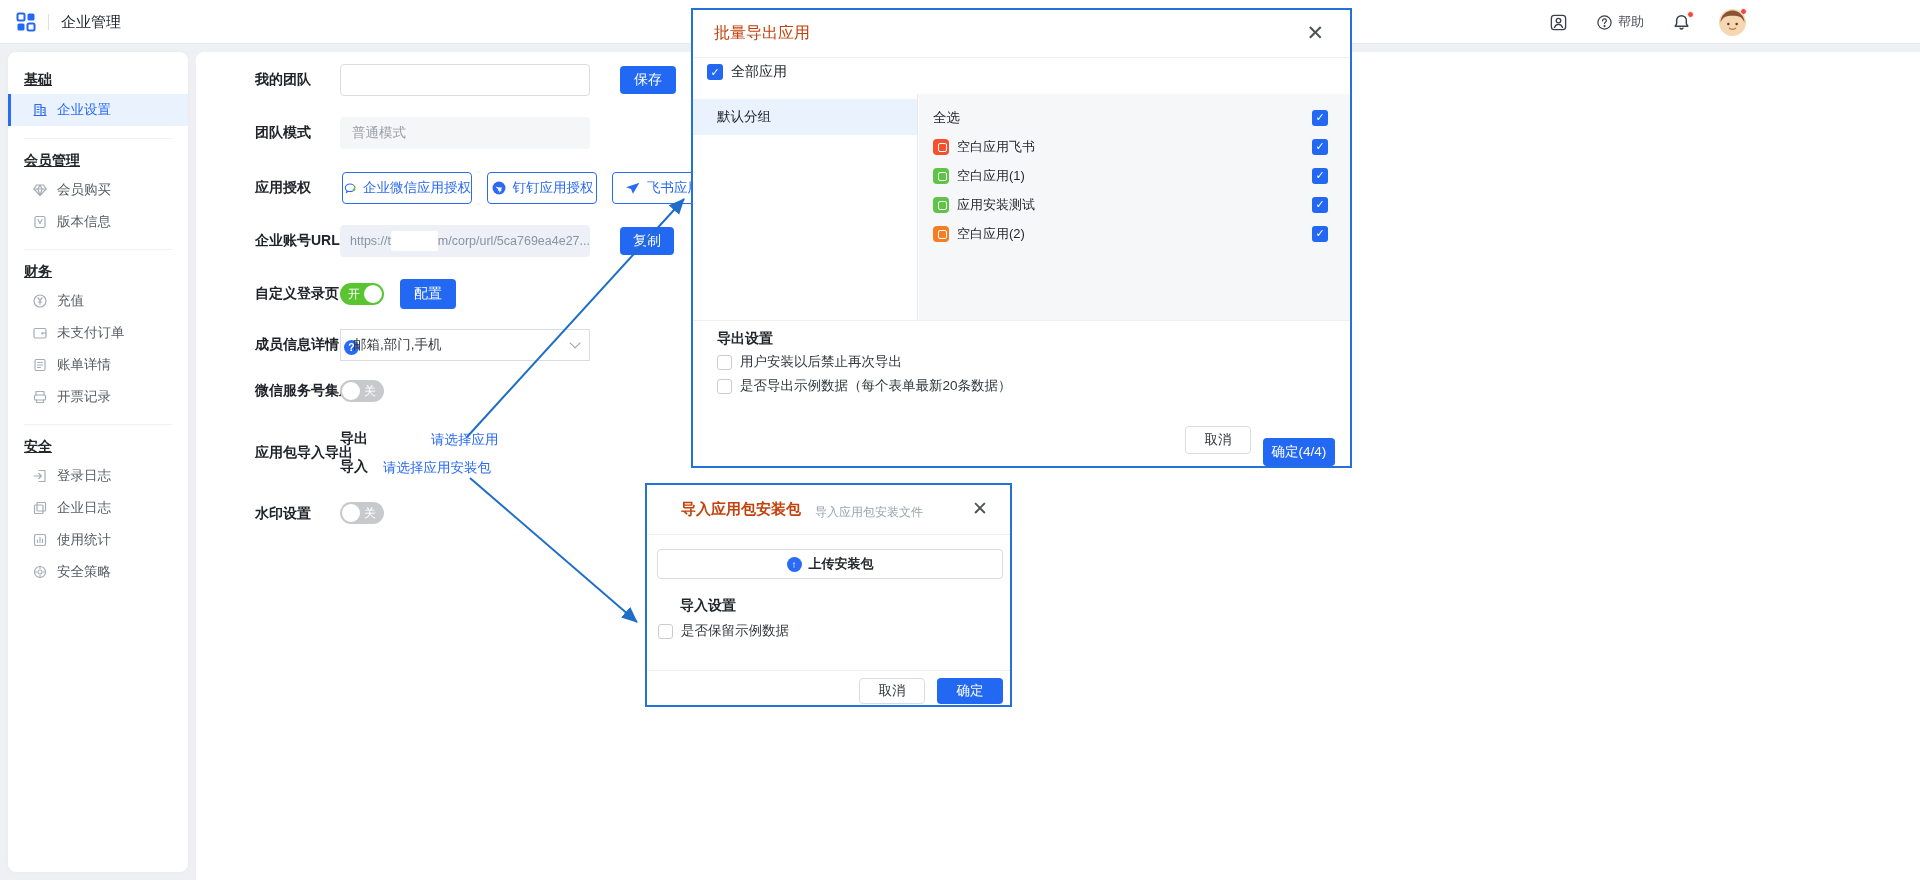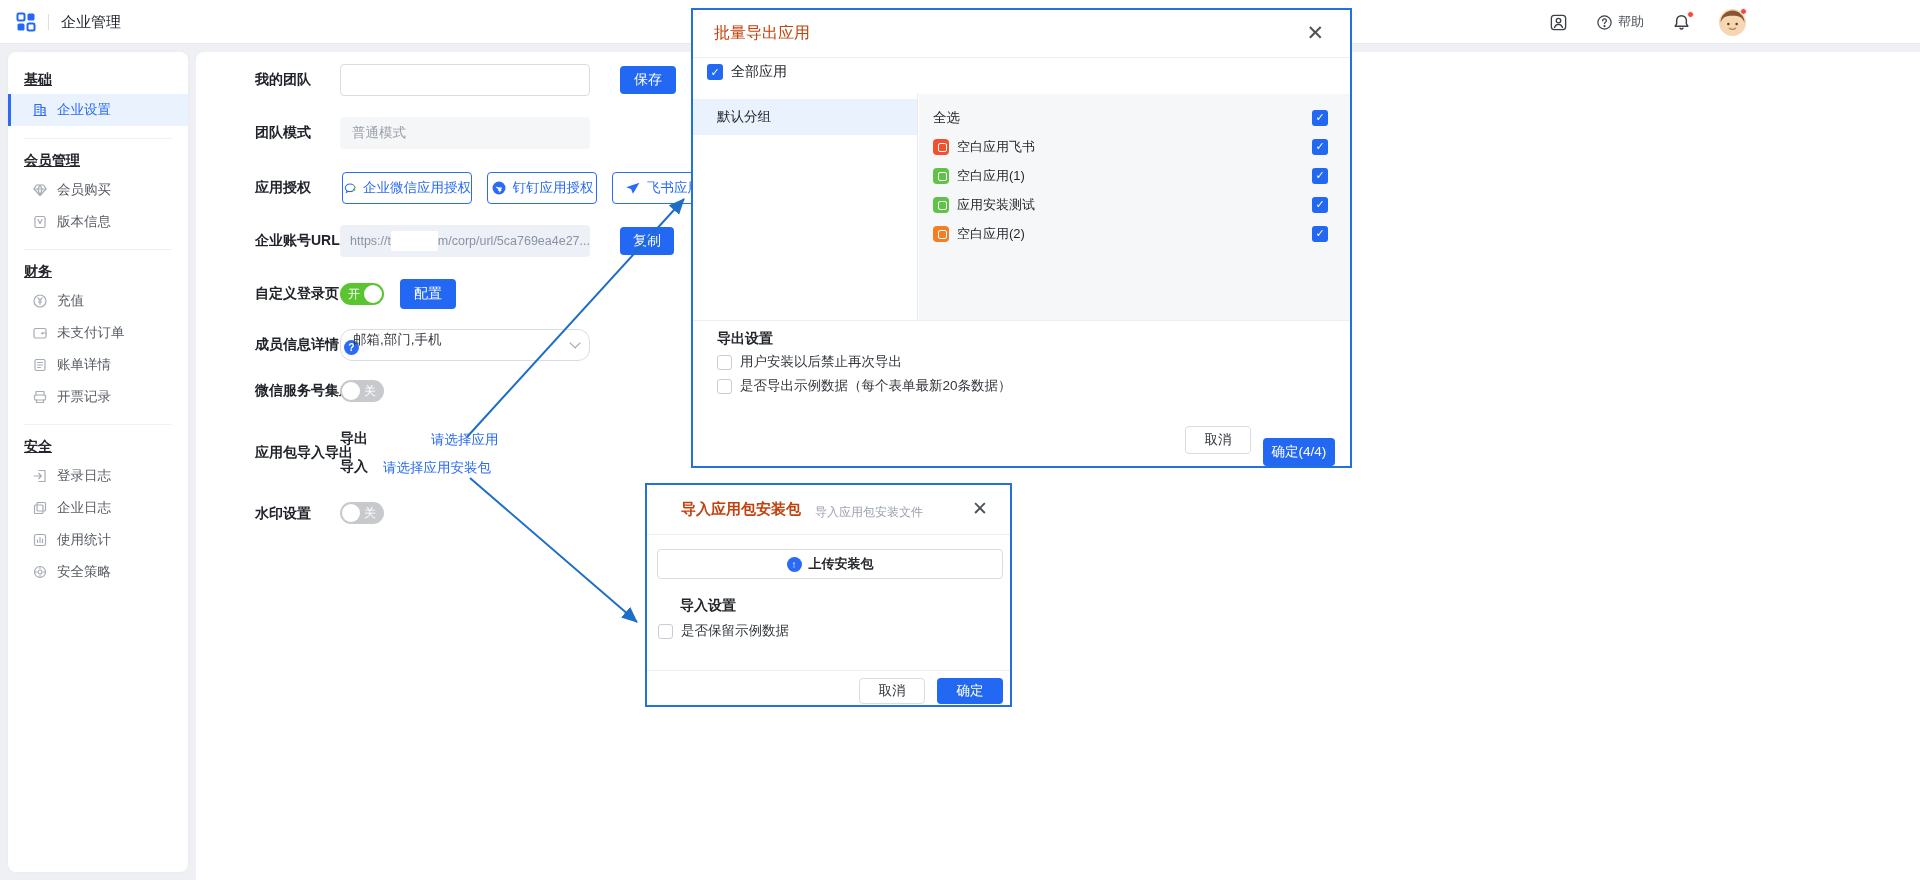--- a/index.html
+++ b/index.html
@@ -47,22 +47,22 @@
                  border-radius:4px; display:flex; align-items:center; justify-content:center; cursor:pointer; }
   .btn-auth { position:absolute; top:120px; height:32px; border:1px solid #2a6af5; border-radius:4px;
               background:#fff; color:#2a6af5; font-size:13.5px; display:flex; align-items:center;
               justify-content:center; gap:6px; cursor:pointer; white-space:nowrap; }
   .toggle { position:absolute; width:44px; height:22px; border-radius:11px; display:flex; align-items:center;
             cursor:pointer; font-size:12px; color:#fff; }
   .toggle.on  { background:#5bc531; justify-content:flex-start; padding-left:8px; }
   .toggle.off { background:#c7c9cc; justify-content:flex-end; padding-right:8px; }
   .toggle .knob { position:absolute; top:2px; width:18px; height:18px; background:#fff; border-radius:50%; }
   .toggle.on  .knob { right:2px; } .toggle.off .knob { left:2px; }
-  .select { position:absolute; left:144px; width:250px; height:32px; border:1px solid #d9dce0; border-radius:12px;
-            display:flex; align-items:flex-end; padding:11px 12px; font-size:13.5px; color:#33373d; cursor:pointer; }
+  .select { position:absolute; left:144px; width:250px; height:32px; border:1px solid #d9dce0; border-radius:0;
+            display:flex; align-items:center; padding:11px 12px; font-size:13.5px; color:#33373d; cursor:pointer; }
   .chev { margin-left:auto; width:8px; height:8px; border-right:1.5px solid #9aa0a8; border-bottom:1.5px solid #9aa0a8;
           transform:rotate(45deg) translateY(-3px); }
   .qmark { display:inline-flex; width:15px; height:15px; border-radius:50%; background:#2a6af5; color:#fff;
            font-size:10.5px; font-weight:700; align-items:center; justify-content:center; margin-left:5px;
            vertical-align:-2px; }
   .inline-lbl { position:absolute; font-size:14px; font-weight:600; color:#20232a; }
   .link { position:absolute; font-size:13.5px; color:#2a6af5; cursor:pointer; white-space:nowrap; }
 
   
   .modal { position:absolute; background:#fff; border:2px solid #2272d9; z-index:30; }

